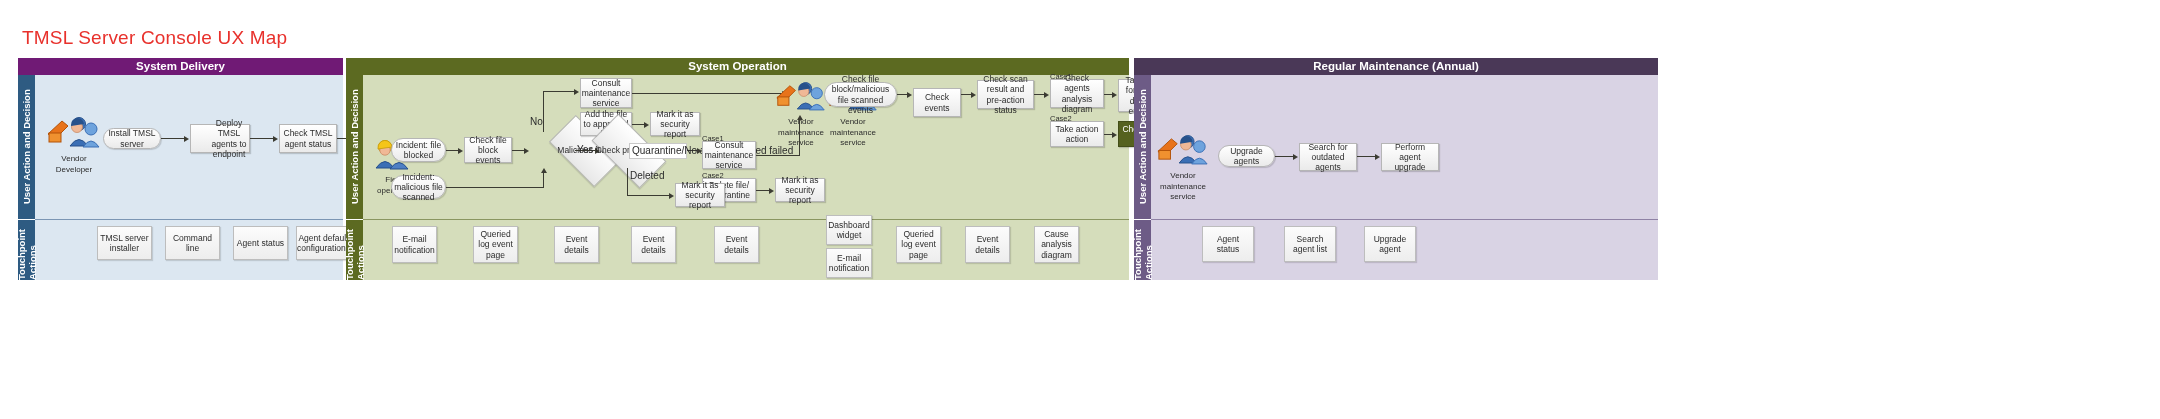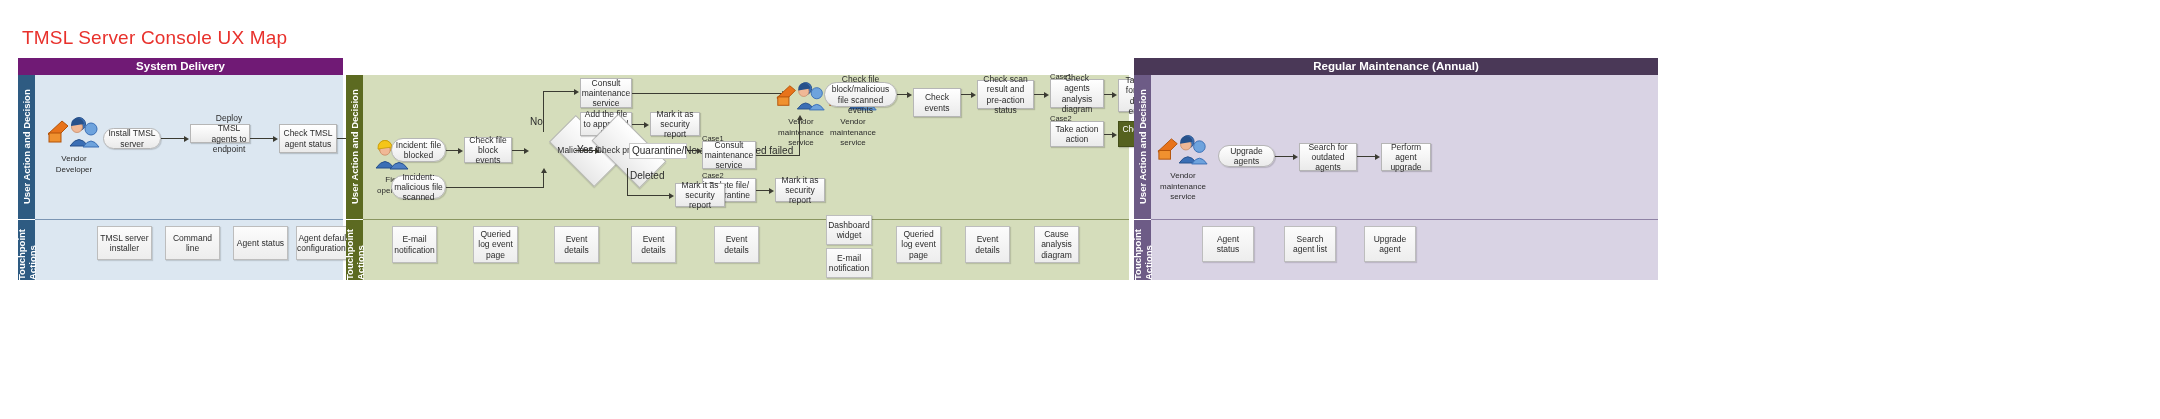--- a/index.html
+++ b/index.html
@@ -80,37 +80,38 @@
       </g>
     </svg>
     <div class="lbl">Vendor</div>
     <div class="lbl">Developer</div>
   </div>
 
   <div class="node term" style="left:85px;top:70px;width:58px;height:21px;">Install TMSL server</div>
   <div class="ln lnh" style="left:143px;top:80px;width:25px;"></div>
   <div class="arw r" style="left:166px;top:77.5px;"></div>
 
-  <div class="node" style="left:172px;top:66px;width:60px;height:19px;padding-left:20px;">Deploy TMSL agents to endpoint</div>
+  <div class="node" style="left:172px;top:66px;width:60px;height:29px;padding-left:20px;">Deploy TMSL agents to endpoint</div>
   <div class="ln lnh" style="left:232px;top:80px;width:25px;"></div>
   <div class="arw r" style="left:255px;top:77.5px;"></div>
 
   <div class="node" style="left:261px;top:66px;width:58px;height:29px;">Check TMSL agent status</div>
   <div class="ln lnh" style="left:319px;top:80px;width:24px;"></div>
   <div class="arw r" style="left:341px;top:77.5px;"></div>
 
   <div class="node" style="left:347px;top:66px;width:58px;height:29px;">Configure default settings for agents</div>
 
   <div class="tp" style="left:79px;top:168px;width:55px;height:34px;">TMSL server installer</div>
   <div class="tp" style="left:147px;top:168px;width:55px;height:34px;">Command line</div>
   <div class="tp" style="left:215px;top:168px;width:55px;height:34px;">Agent status</div>
   <div class="tp" style="left:278px;top:168px;width:55px;height:34px;">Agent default configurations</div>
 </div>
 
 <div class="swim" style="left:346px;width:783px;">
+  <div class="hdr" style="background:#5c6a21;">System Operation</div>
   <div class="body" style="top:17px;height:144px;background:#d5ddbb;"></div>
   <div class="body" style="top:162px;height:60px;background:#d5ddbb;"></div>
   <div class="sep" style="top:161px;background:#8a9660;"></div>
   <div class="rail" style="top:17px;height:144px;background:#5c6a21;">User Action and Decision</div>
   <div class="rail" style="top:162px;height:60px;background:#5c6a21;">Touchpoint Actions</div>
 
   <div class="actor" style="left:18px;top:80px;width:60px;">
     <svg width="52" height="32" viewBox="0 0 52 32">
       <circle cx="17" cy="9" r="6.5" fill="#f5c518" stroke="#c79b0a" stroke-width="1"></circle>
       <path d="M8 30 q9 -13 18 0 z" fill="#3b6fb5" stroke="#27518b" stroke-width="1"></path>
@@ -282,18 +283,18 @@
   </div>
 
   <div class="node term" style="left:84px;top:87px;width:57px;height:22px;">Upgrade agents</div>
   <div class="ln lnh" style="left:141px;top:98px;width:20px;"></div>
   <div class="arw r" style="left:159px;top:95.5px;"></div>
 
   <div class="node" style="left:165px;top:85px;width:58px;height:28px;">Search for outdated agents</div>
   <div class="ln lnh" style="left:223px;top:98px;width:20px;"></div>
   <div class="arw r" style="left:241px;top:95.5px;"></div>
 
-  <div class="node" style="left:247px;top:85px;width:50px;height:28px;">Perform agent upgrade</div>
+  <div class="node" style="left:247px;top:85px;width:58px;height:28px;">Perform agent upgrade</div>
 
   <div class="tp" style="left:68px;top:168px;width:52px;height:36px;">Agent status</div>
   <div class="tp" style="left:150px;top:168px;width:52px;height:36px;">Search agent list</div>
   <div class="tp" style="left:230px;top:168px;width:52px;height:36px;">Upgrade agent</div>
 </div>
 
 </body></html>

